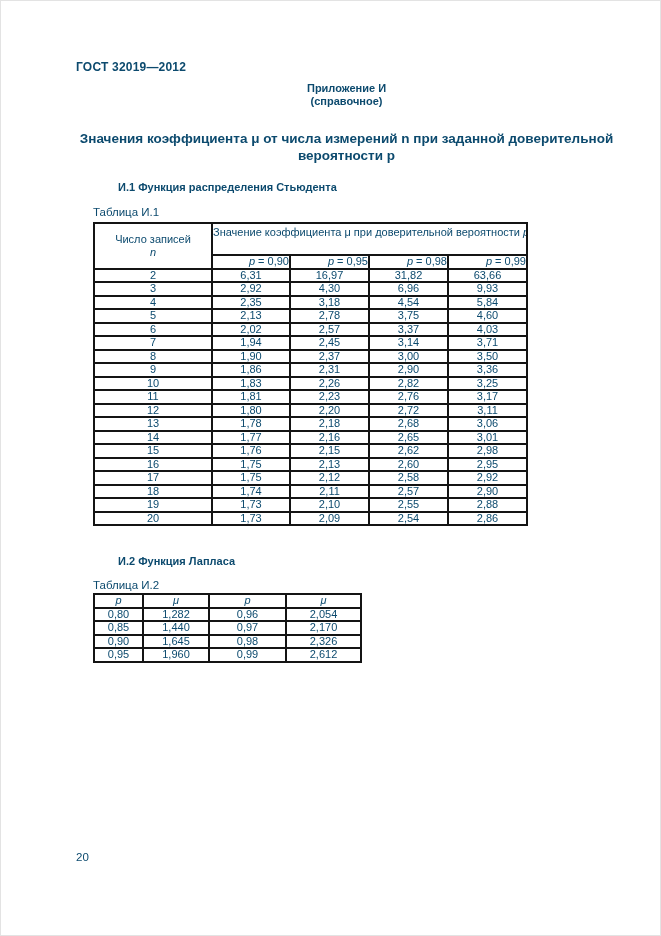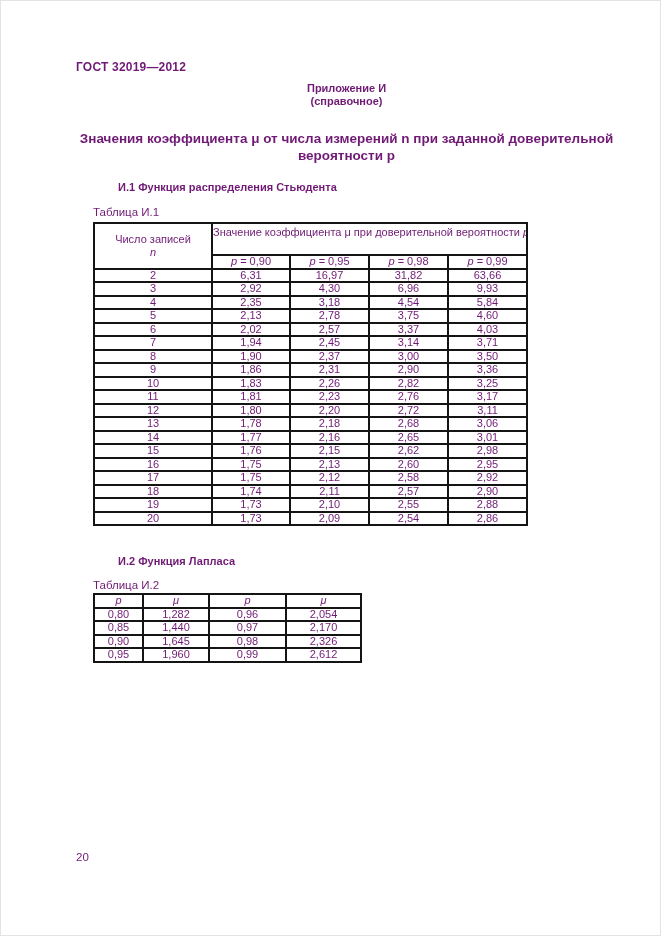--- a/index.html
+++ b/index.html
@@ -4,21 +4,21 @@
 <style>
   html, body { margin: 0; padding: 0; background: #ffffff; }
   .page {
     position: relative;
     width: 661px;
     height: 936px;
     background: #ffffff;
     border: 1px solid #e3e3e3;
     box-sizing: border-box;
     font-family: "Liberation Sans", sans-serif;
-    color: #701a75;
+    color: #0c4a6e;
     overflow: hidden;
   }
   .abs { position: absolute; }
   .doc-code {
     left: 75px; top: 59px;
     font-size: 12px; font-weight: bold;
     letter-spacing: 0.2px;
   }
   .appendix {
     left: 30px; top: 81px; width: 631px;
@@ -72,21 +72,21 @@
   .t1 td.col1-head {
     height: 42px;
     line-height: 12.5px;
   }
   .t1 td.group-head {
     height: 28px;
     vertical-align: top;
     padding-top: 2px;
     line-height: 12.5px;
   }
-  .t1 tr.subhead td { height: 11.5px; }
+  .t1 tr.subhead td { height: 11.5px; text-align: right; }
   .t2 { width: 267px; }
   .t2 col.c0 { width: 49px; }
   .t2 col.c1 { width: 66px; }
   .t2 col.c2 { width: 77px; }
   .t2 col.c3 { width: 75px; }
   .sym { font-style: italic; }
   .page-number {
     left: 75px; top: 850px;
     font-size: 11.5px;
   }

